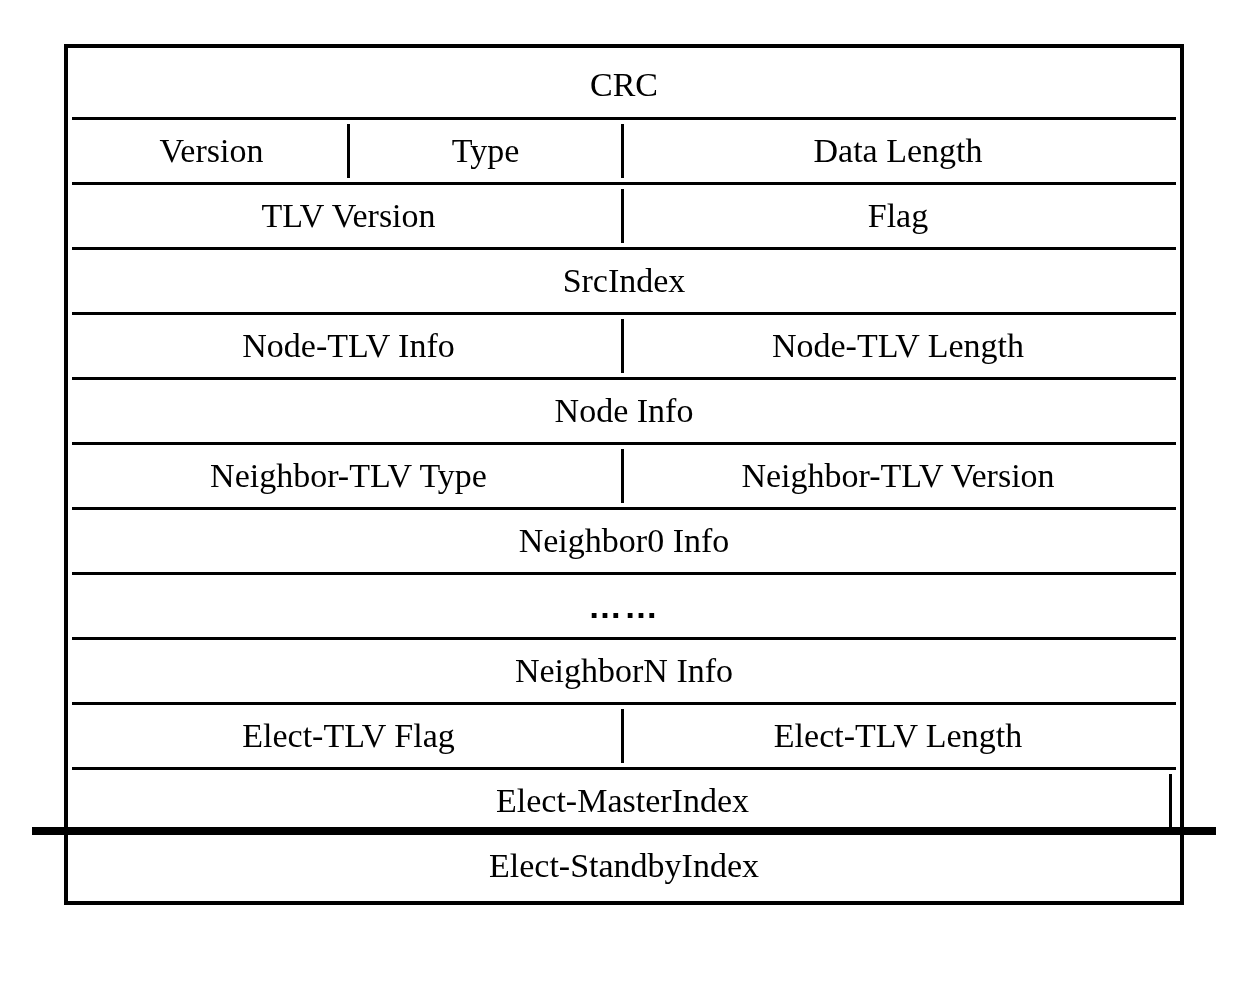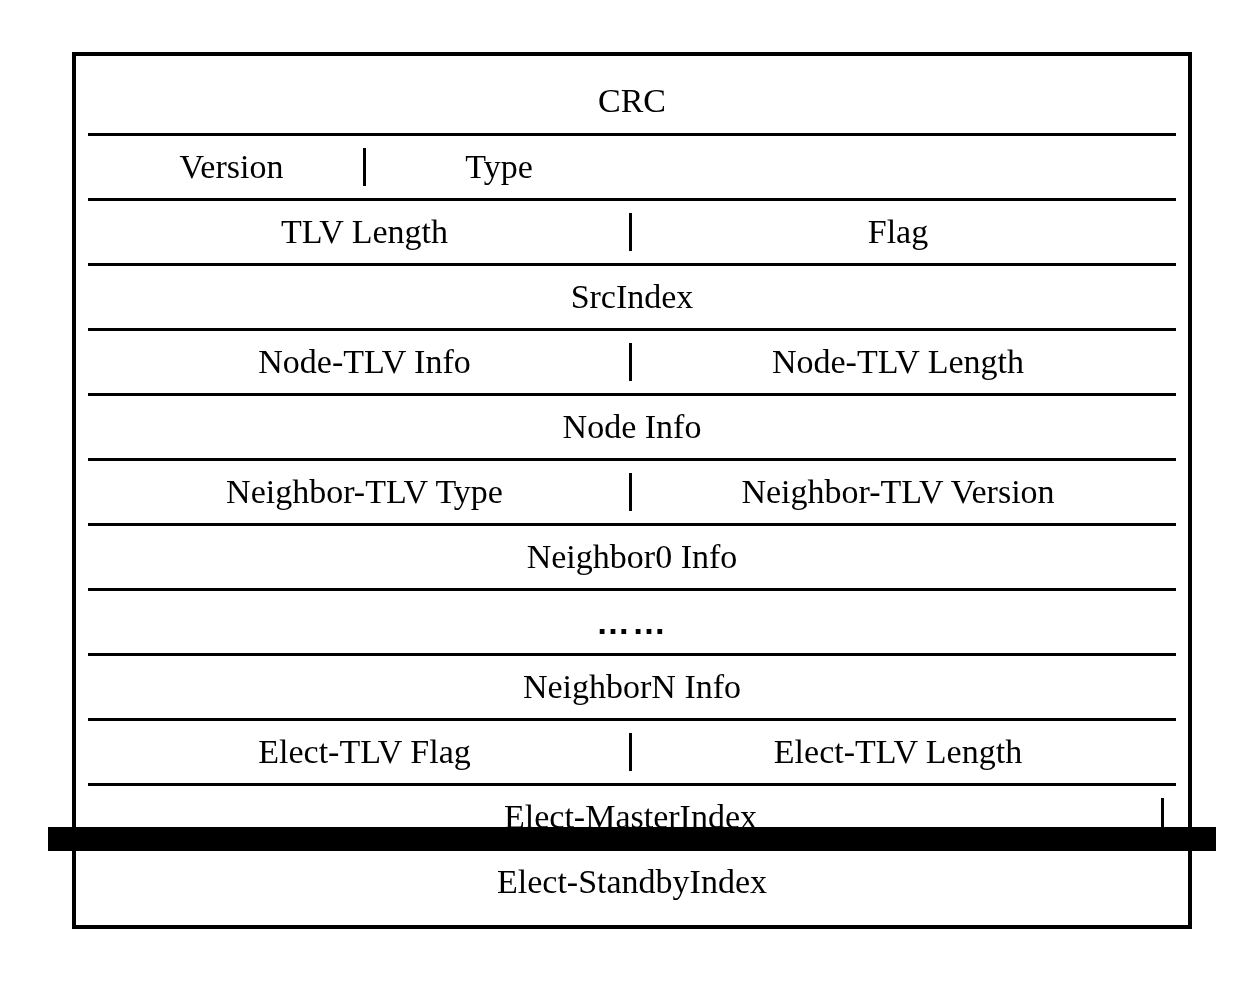--- a/index.html
+++ b/index.html
@@ -1,17 +1,17 @@
 <!DOCTYPE html>
 <html><head>
   <meta charset="utf-8">
   <style>
     * {
       margin: 0;
-      padding: 12px;
+      padding: 4px;
       box-sizing: border-box;
     }
     body {
       font-family: "Times New Roman", serif;
       background: white;
       padding: 40px;
       width: 1240px;
       height: 1000px;
     }
     .packet-table {
@@ -68,23 +68,24 @@
 </head>
 <body>
 
 <div class="packet-table">
   <div class="row">
     <div class="cell full">CRC</div>
   </div>
   <div class="row">
     <div class="cell quarter">Version</div>
     <div class="cell quarter">Type</div>
+    <div class="cell half">Data Length</div>
   </div>
   <div class="row">
-    <div class="cell half">TLV Length</div>
+    <div class="cell half">TLV Version</div>
     <div class="cell half">Flag</div>
   </div>
   <div class="row">
     <div class="cell full">SrcIndex</div>
   </div>
   <div class="row">
     <div class="cell half">Node-TLV Info</div>
     <div class="cell half">Node-TLV Length</div>
   </div>
   <div class="row">

